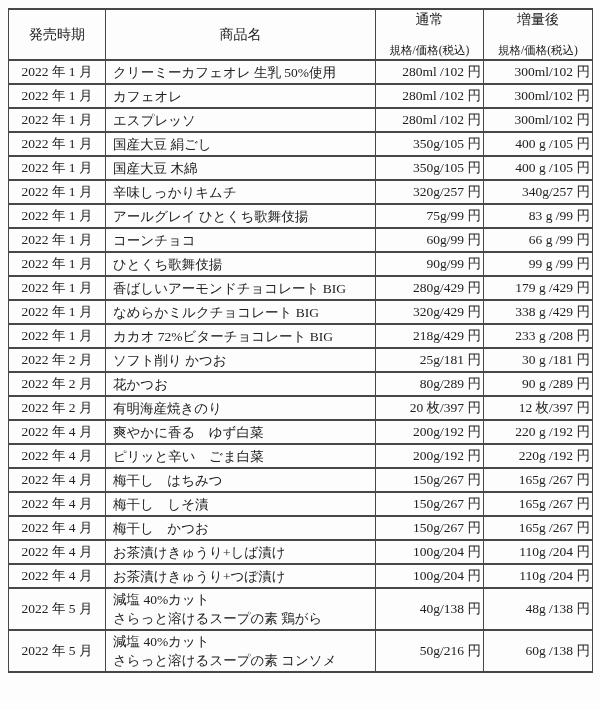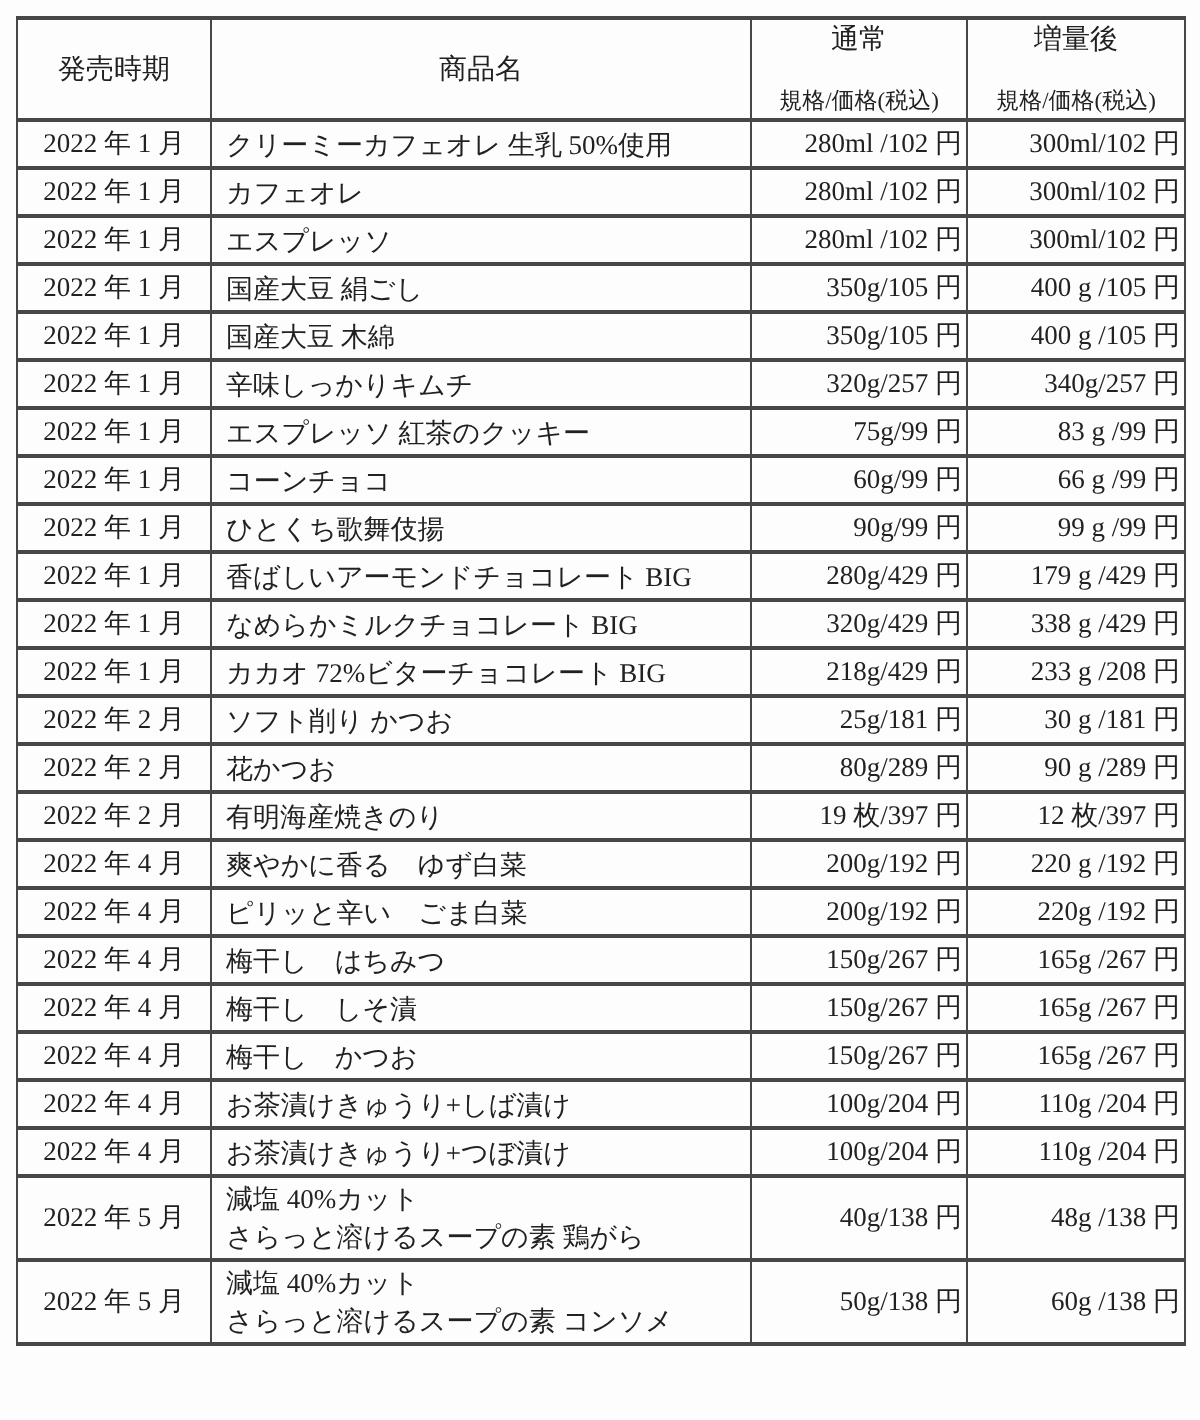--- a/index.html
+++ b/index.html
@@ -117,21 +117,21 @@
     <td class="c-date">2022 年 1 月</td>
     <td class="c-name">
             <div class="name-line">辛味しっかりキムチ</div>
           </td>
     <td class="c-spec">320g/257 円</td>
     <td class="c-spec">340g/257 円</td>
   </tr>
         <tr>
     <td class="c-date">2022 年 1 月</td>
     <td class="c-name">
-            <div class="name-line">エスプレッソ 紅茶のクッキー</div>
+            <div class="name-line">アールグレイ ひとくち歌舞伎揚</div>
           </td>
     <td class="c-spec">75g/99 円</td>
     <td class="c-spec">83 g /99 円</td>
   </tr>
         <tr>
     <td class="c-date">2022 年 1 月</td>
     <td class="c-name">
             <div class="name-line">コーンチョコ</div>
           </td>
     <td class="c-spec">60g/99 円</td>
@@ -183,21 +183,21 @@
             <div class="name-line">花かつお</div>
           </td>
     <td class="c-spec">80g/289 円</td>
     <td class="c-spec">90 g /289 円</td>
   </tr>
         <tr>
     <td class="c-date">2022 年 2 月</td>
     <td class="c-name">
             <div class="name-line">有明海産焼きのり</div>
           </td>
-    <td class="c-spec">19 枚/397 円</td>
+    <td class="c-spec">20 枚/397 円</td>
     <td class="c-spec">12 枚/397 円</td>
   </tr>
         <tr>
     <td class="c-date">2022 年 4 月</td>
     <td class="c-name">
             <div class="name-line">爽やかに香る　ゆず白菜</div>
           </td>
     <td class="c-spec">200g/192 円</td>
     <td class="c-spec">220 g /192 円</td>
   </tr>
@@ -257,18 +257,18 @@
           </td>
     <td class="c-spec">40g/138 円</td>
     <td class="c-spec">48g /138 円</td>
   </tr>
         <tr class="tall">
     <td class="c-date">2022 年 5 月</td>
     <td class="c-name">
             <div class="name-line">減塩 40%カット</div>
             <div class="name-line">さらっと溶けるスープの素 コンソメ</div>
           </td>
-    <td class="c-spec">50g/138 円</td>
+    <td class="c-spec">50g/216 円</td>
     <td class="c-spec">60g /138 円</td>
   </tr>
       </tbody>
   </table>
 </div>
 
 </body></html>

